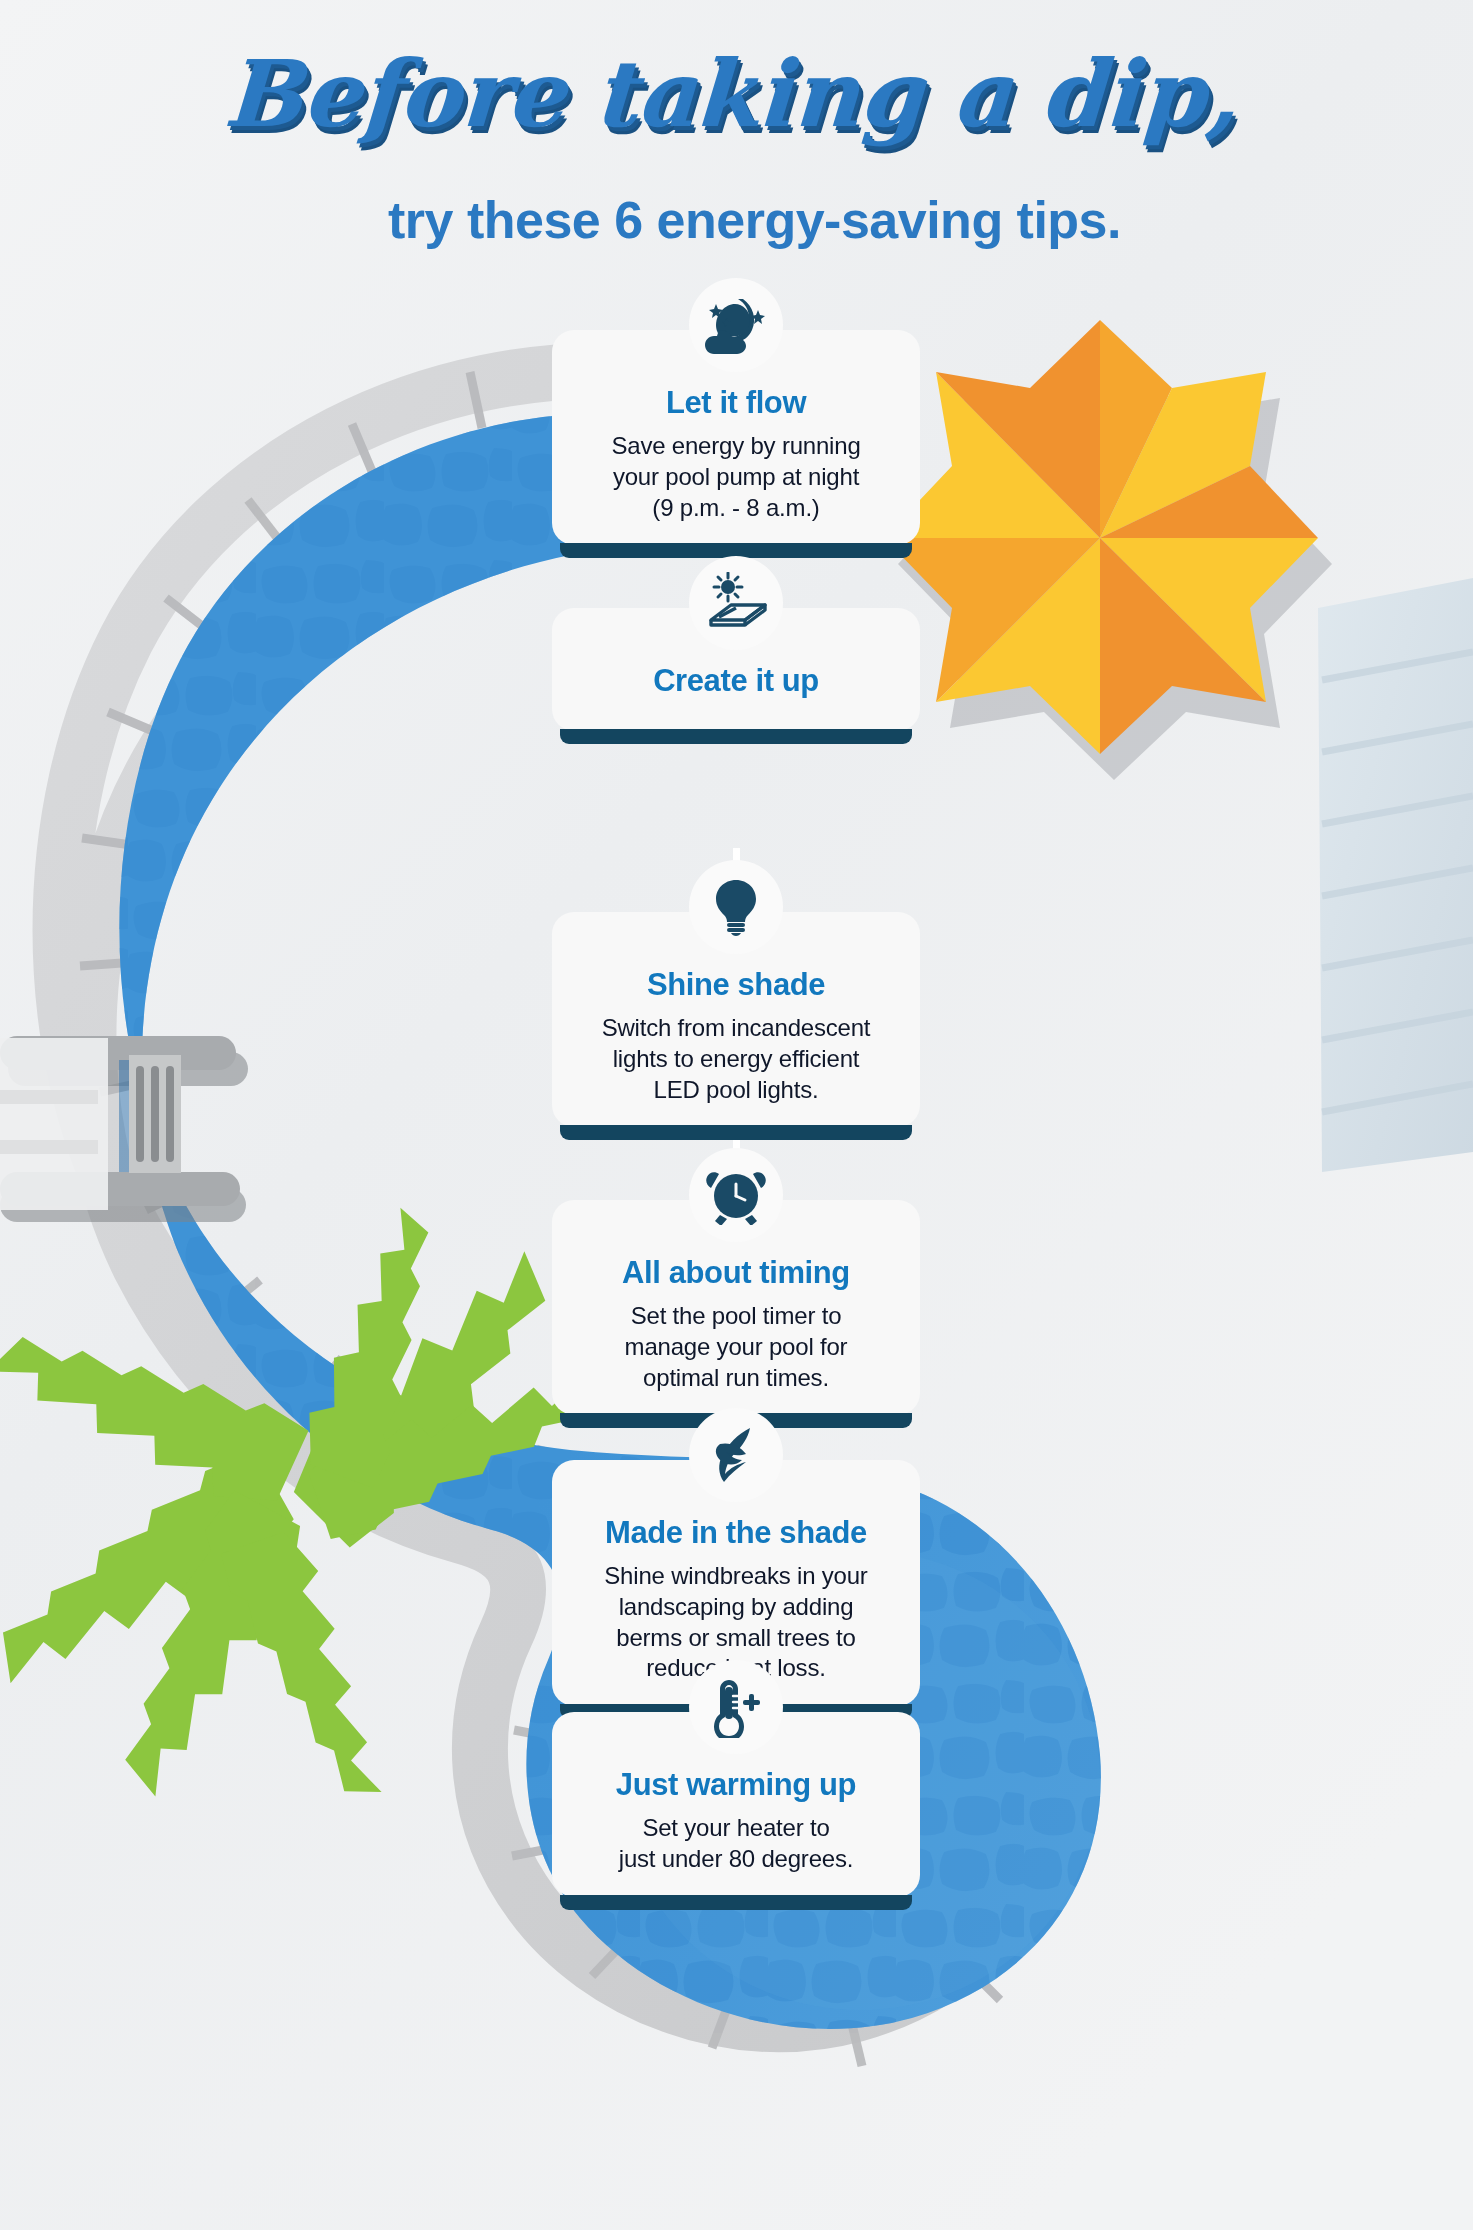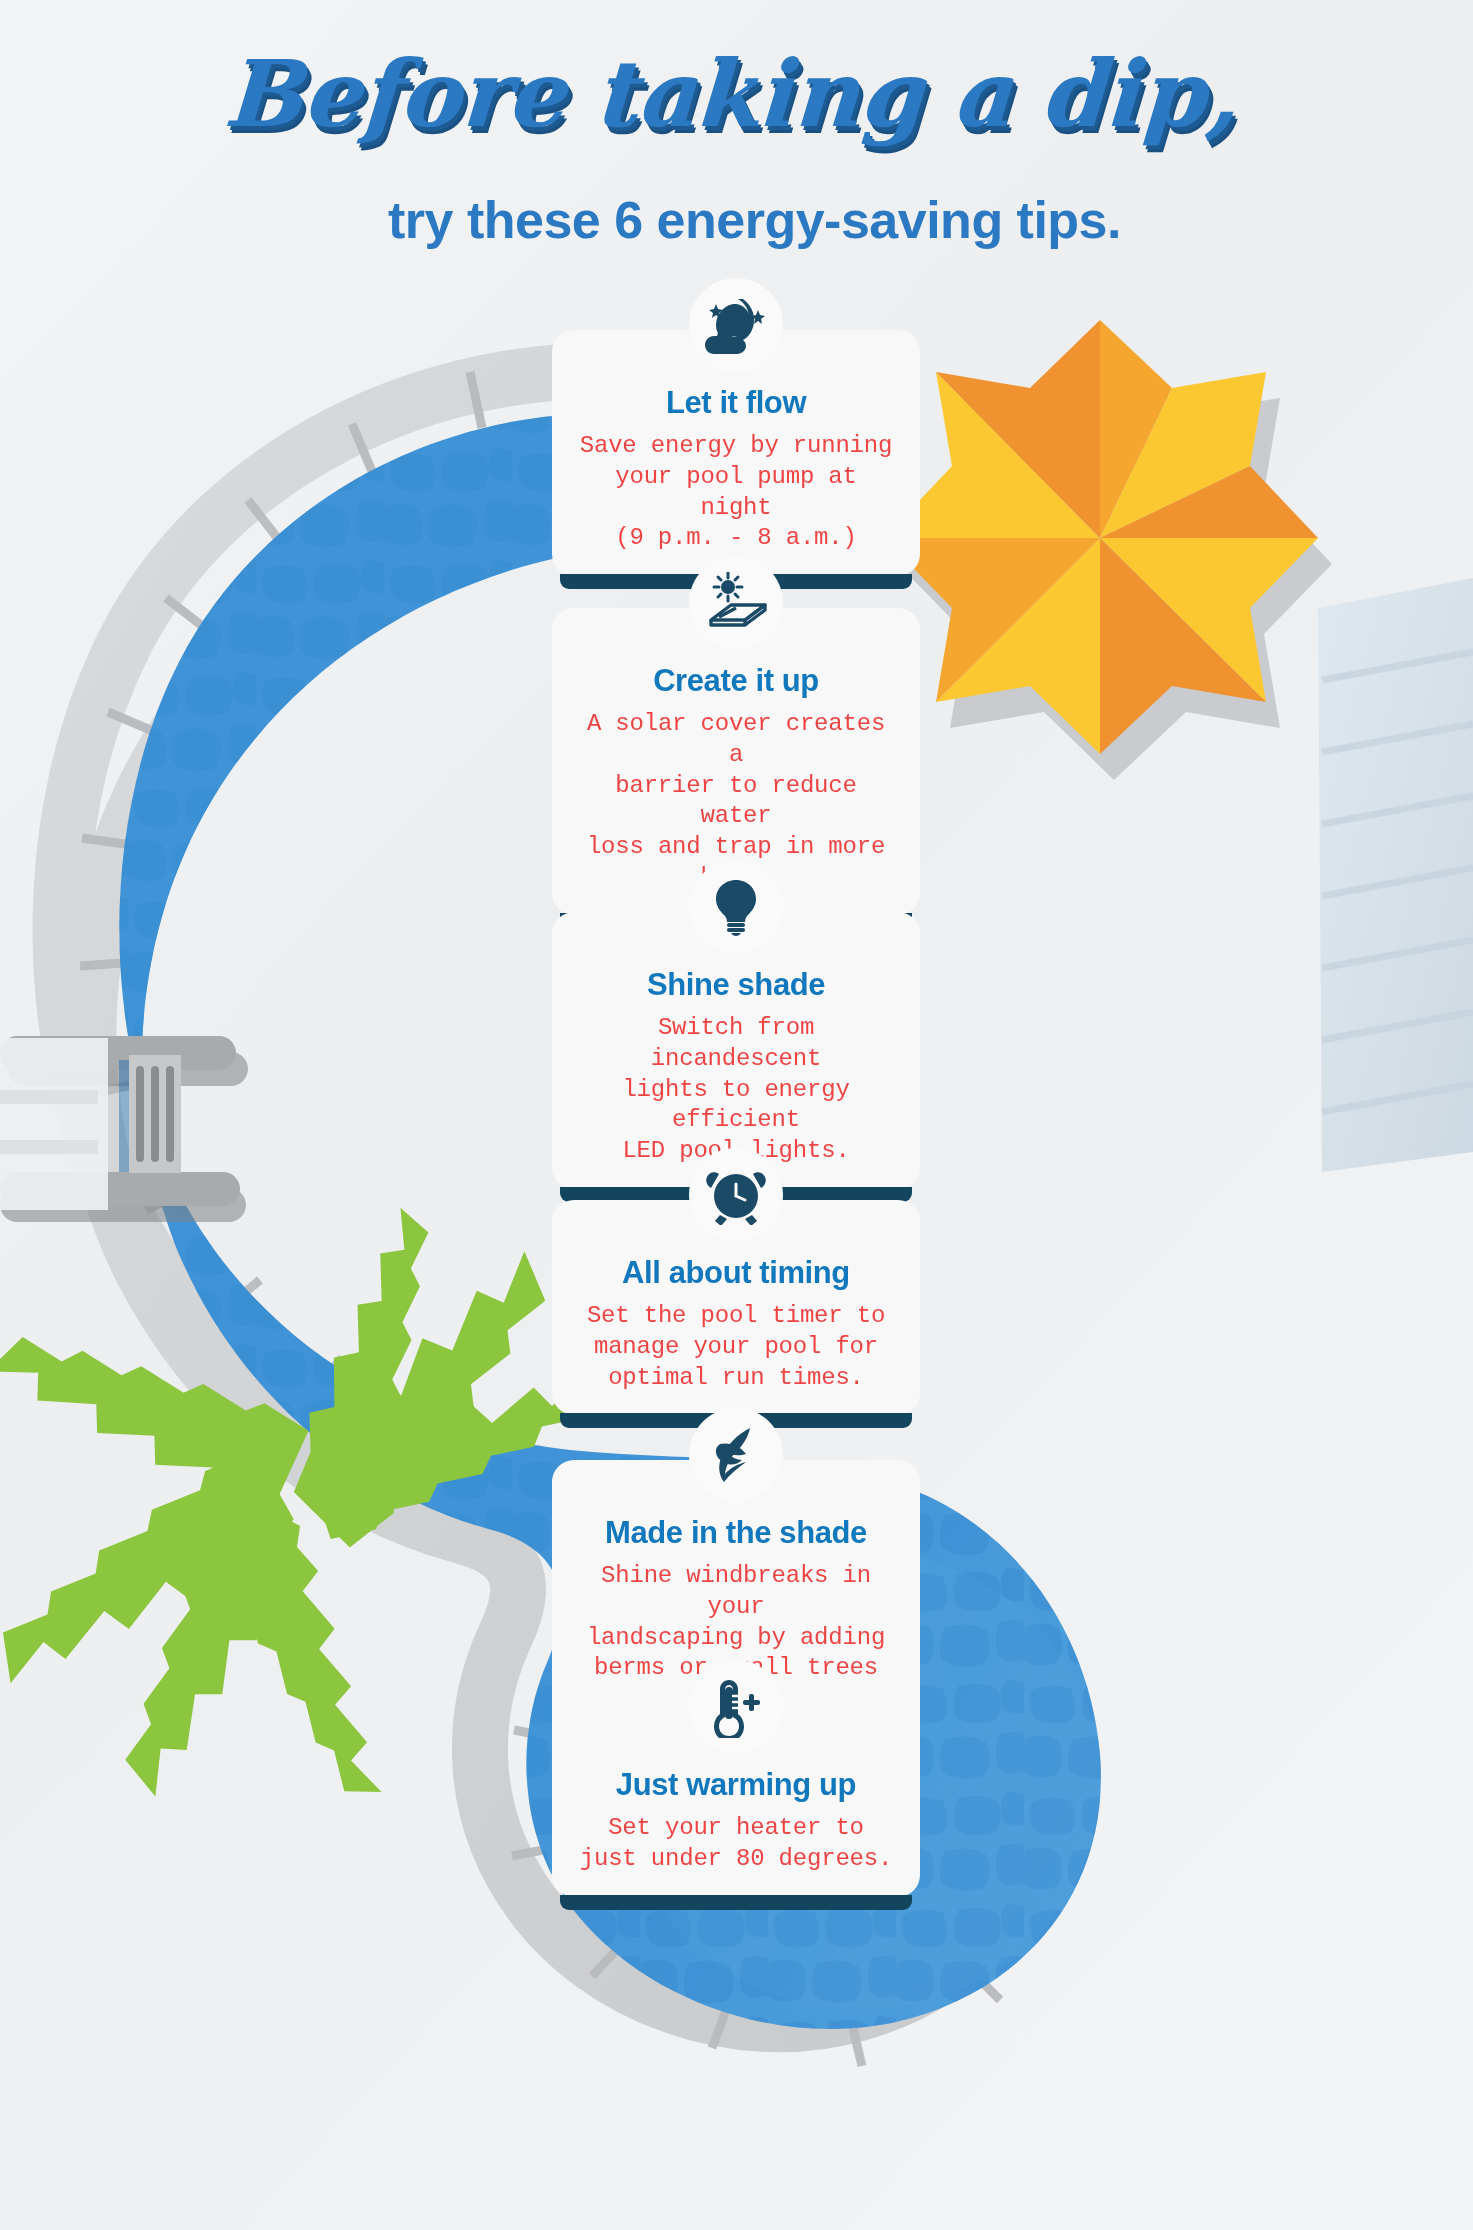--- a/index.html
+++ b/index.html
@@ -143,26 +143,25 @@
   .tip-title {
     color: #1278be;
     font-weight: 700;
     font-size: 31px;
     letter-spacing: -0.4px;
     line-height: 1.1;
     margin-bottom: 11px;
   }
 
   .tip-body {
-    color: #ef4444;
+    color: #0f172a;
     font-size: 24px;
     line-height: 1.28;
     letter-spacing: -0.2px;
     white-space: pre-line;
-    font-family: Liberation Mono, monospace;
   }
 
   
   #tip-1 { top: 330px; }
   #tip-2 { top: 608px; }
   #tip-3 { top: 912px; }
   #tip-4 { top: 1200px; }
   #tip-5 { top: 1460px; }
   #tip-6 { top: 1712px; }
 </style>
@@ -485,23 +484,20 @@
               <path d="M8 48 L28 33 L62 33 L42 48 Z"></path>
               <path d="M8 48 L8 53 L42 53 L42 48"></path>
               <path d="M42 48 L62 33 L62 38 L42 53"></path>
               <path d="M16 45 L33 36"></path>
             </g>
           </svg>
         </span>
       </div>
       <div class="card">
         <div class="tip-title">Create it up</div>
-        <div class="tip-body">A solar cover creates a
-barrier to reduce water
-loss and trap in more heat.</div>
       </div>
     </div>
 
     <div class="tip" id="tip-3">
       <div class="connector"></div>
       <div class="badge">
         <span>
           <svg width="44" height="58" viewBox="0 0 44 58">
             <path d="M22 2 C10 2 2 11 2 21 c0 7 4 12 8 16 c2 2 3 4 3 7 l18 0 c0 -3 1 -5 3 -7 c4 -4 8 -9 8 -16 C42 11 34 2 22 2 z
                      M22 9 c-7 0 -13 6 -13 13 c0 5 3 9 6 12 c2 2 3 4 3 6 l8 0 c0 -2 1 -4 3 -6 c3 -3 6 -7 6 -12 c0 -7 -6 -13 -13 -13 z" fill="#1a4a66"></path>

